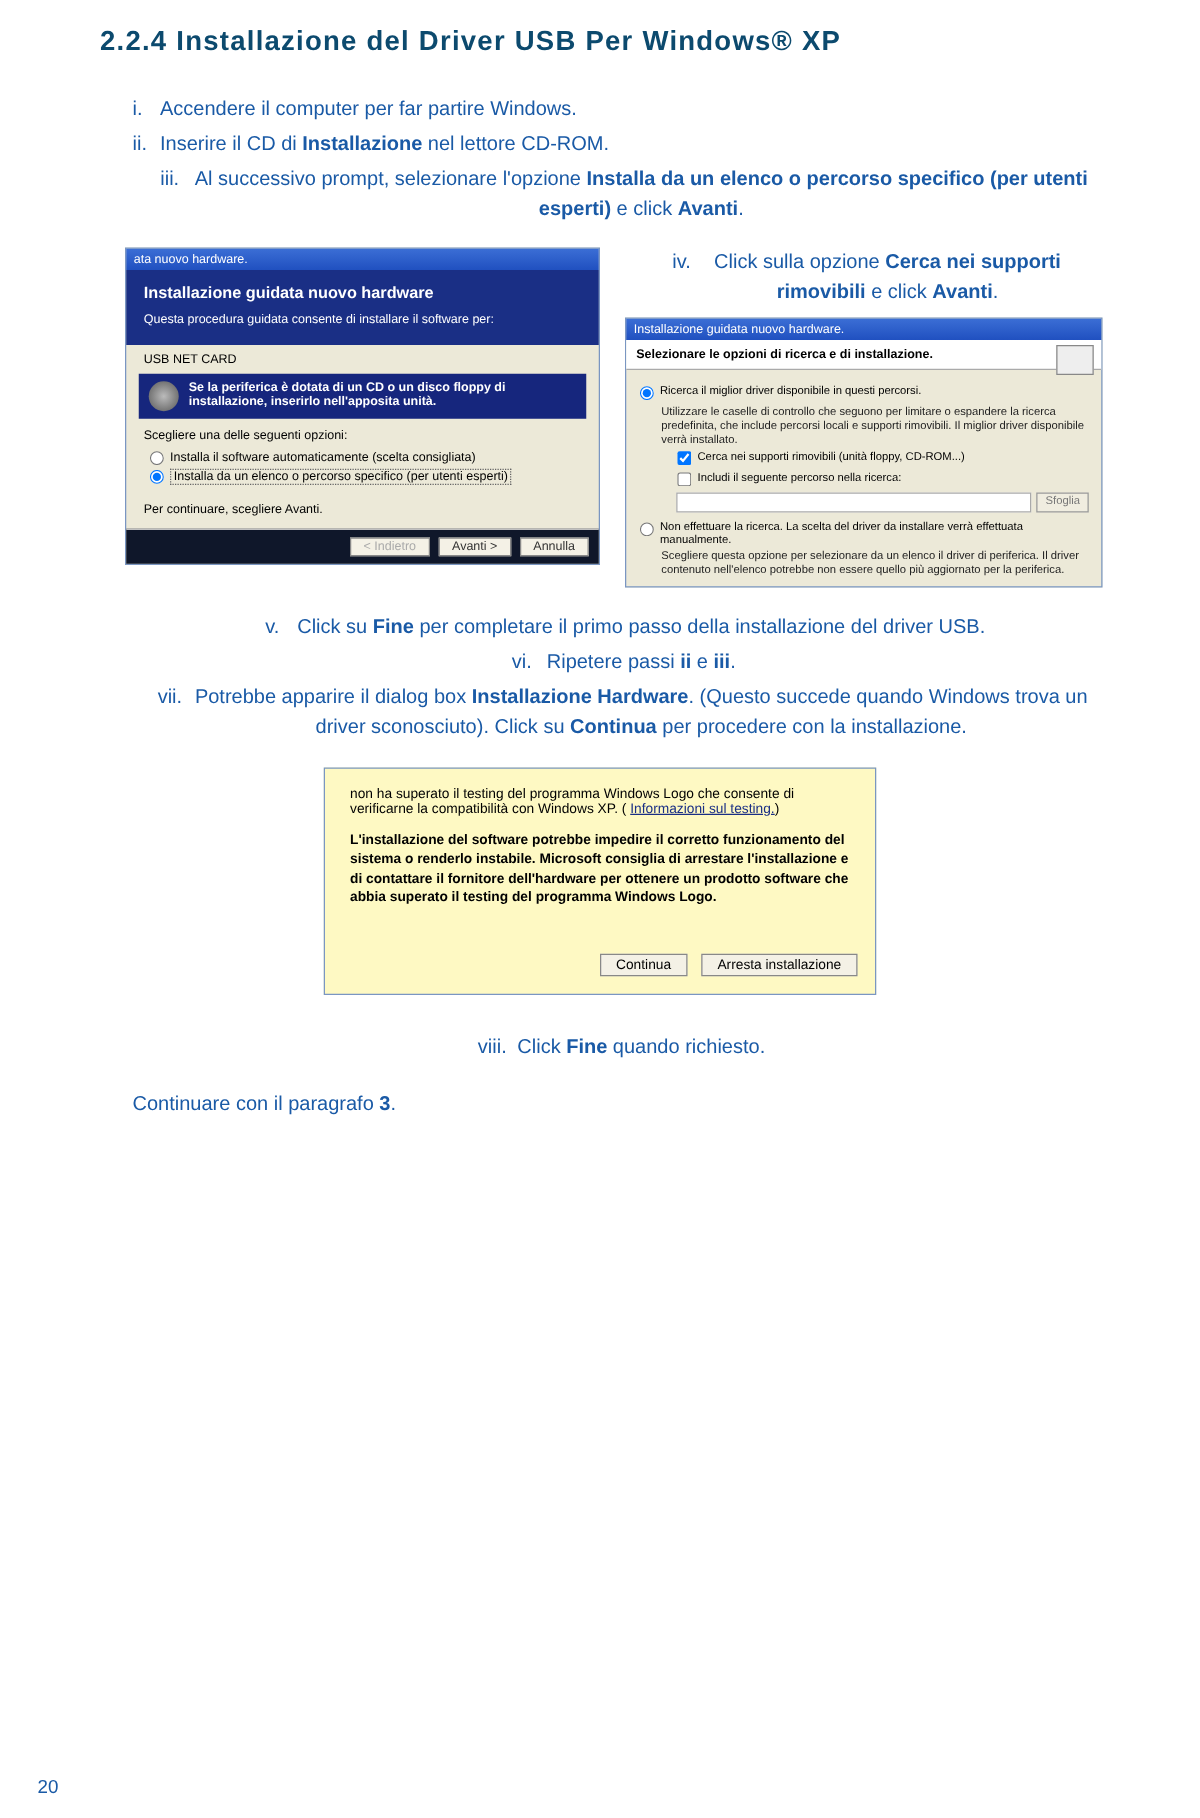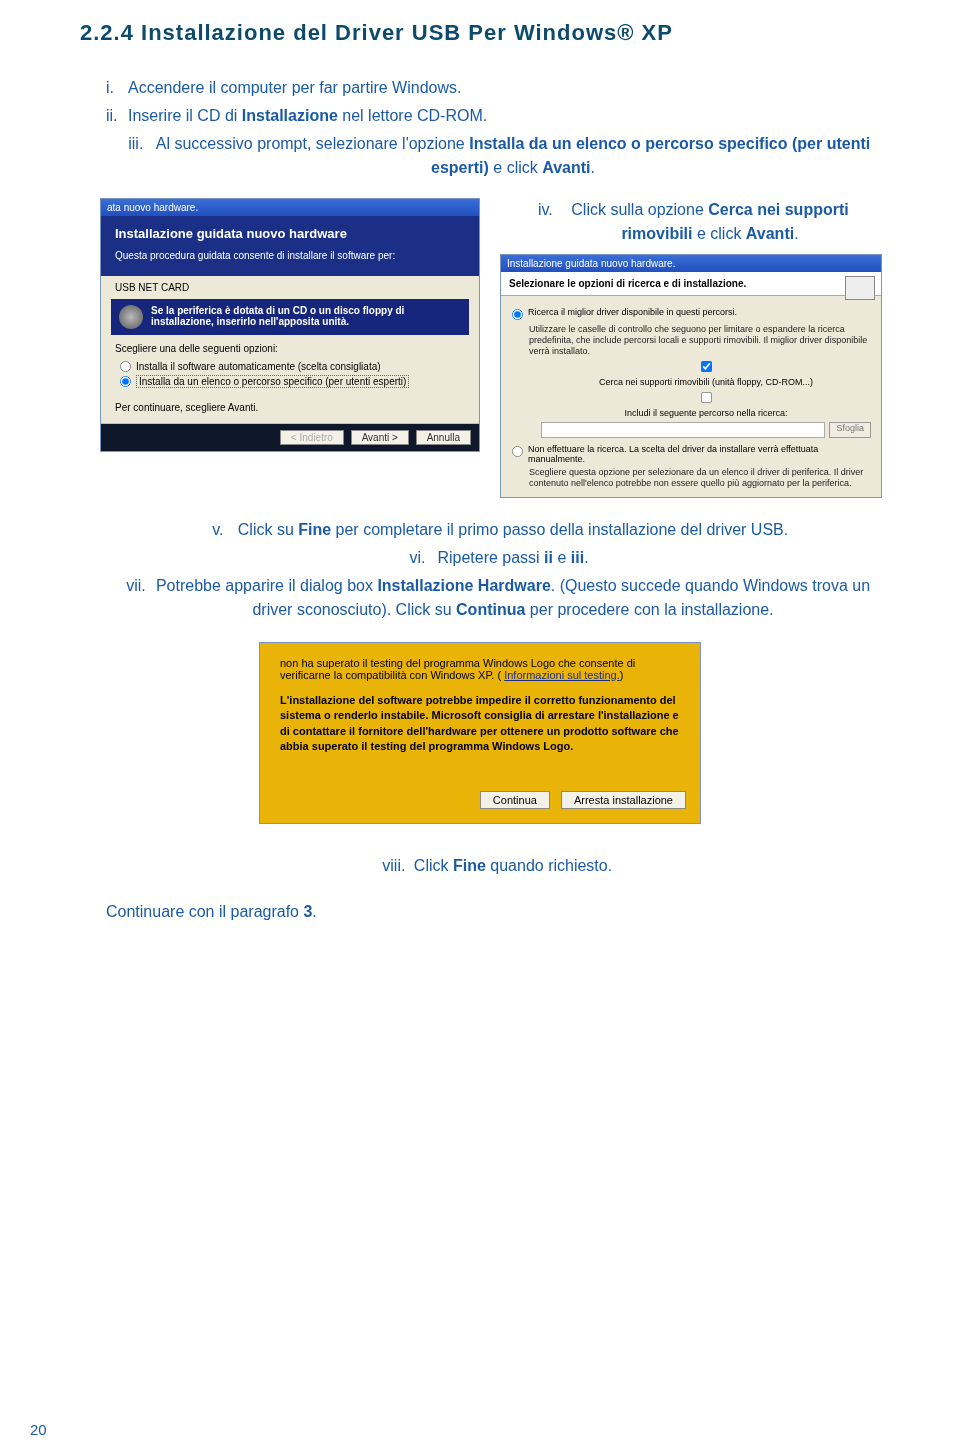--- a/index.html
+++ b/index.html
@@ -130,31 +130,31 @@
   }
   .scr2 .header2 .ic {
     position: absolute; right: 6px; top: 4px;
     width: 28px; height: 22px;
     border: 1px solid #888; background: #eee;
   }
   .scr2 .content2 { padding: 8px 10px; }
   .scr2 .r2 { display: flex; align-items: flex-start; gap: 4px; margin: 3px 0; }
   .scr2 .r2 input { margin:0; transform: scale(0.85); flex-shrink:0; margin-top:1px;}
   .scr2 .sub { padding-left: 18px; font-size: 9px; line-height: 1.2; color:#222;}
-  .scr2 .chk { display: flex; align-items: center; gap: 4px; padding-left: 30px; margin: 4px 0; flex-direction: column;}
+  .scr2 .chk { display: flex; gap: 4px; padding-left: 30px; margin: 4px 0;}
   .scr2 .chk input { margin:0; transform: scale(0.85);}
   .scr2 .pathrow { display: flex; gap: 4px; padding-left: 30px; margin: 2px 0 6px;}
   .scr2 .pathrow .tb { flex:1; height: 14px; border:1px solid #aaa; background:#fff;}
   .scr2 .pathrow .sf { border:1px solid #999; padding: 0 6px; font-size:9px; background:#f0ede0; color:#777;}
 
   .scr3 {
     width: 440px;
     margin: 20px auto 30px;
     border: 1px solid #7a96c2;
-    background: #eab308;
+    background: #fef9c3;
     font-family: Tahoma, Arial, sans-serif;
     font-size: 11px;
     color: #000;
   }
   .scr3 .pad { padding: 14px 20px; }
   .scr3 .link { color: #1a2f85; text-decoration: underline;}
   .scr3 .bold { font-weight: bold; line-height: 1.4; margin: 12px 0; }
   .scr3 .btnrow3 { text-align: right; padding: 10px 14px 14px; }
   .scr3 .btn3 {
     display: inline-block;

